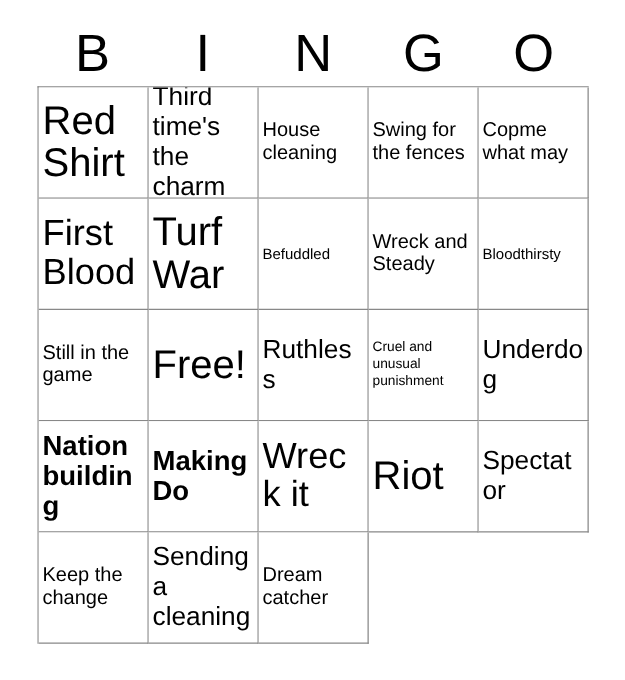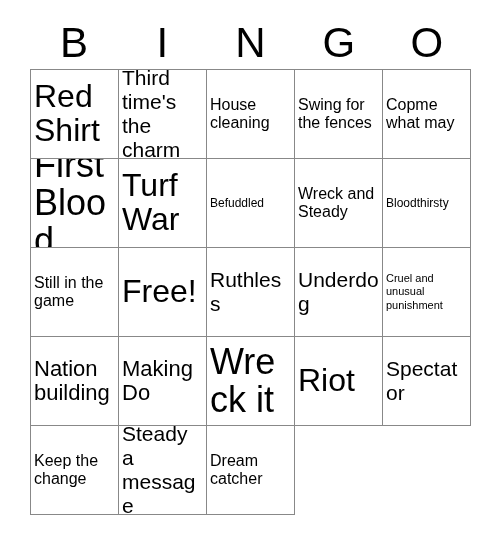--- a/index.html
+++ b/index.html
@@ -76,22 +76,22 @@
     width: 100%;
     line-height: 1.08;
     font-weight: 400;
     color: #000000;
     word-wrap: break-word;
     font-family: "Liberation Sans", sans-serif;
   }
 
   
   .fs-xxl .cell-text { font-size: 32px; line-height: 1.05; }
-  .fs-xl  .cell-text { font-size: 36px; line-height: 1.06; }
-  .fs-lg  .cell-text { font-size: 22px; line-height: 1.10; }
+  .fs-xl  .cell-text { font-size: 29px; line-height: 1.06; }
+  .fs-lg  .cell-text { font-size: 22px; line-height: 1.10; font-weight: bold; }
   .fs-md  .cell-text { font-size: 16px; line-height: 1.12; }
   .fs-sm  .cell-text { font-size: 21px; line-height: 1.14; }
   .fs-xs  .cell-text { font-size: 12px; line-height: 1.18; }
   .fs-xxs .cell-text { font-size: 11px; line-height: 1.20; }
 </style>
 </head>
 <body>
 
 <div id="bingo-card">
 
@@ -136,45 +136,45 @@
       </div>
       <div class="cell fs-md">
         <span class="cell-text">Still in the game</span>
       </div>
       <div class="cell fs-xxl">
         <span class="cell-text">Free!</span>
       </div>
       <div class="cell fs-sm">
         <span class="cell-text">Ruthless</span>
       </div>
+      <div class="cell fs-xxs">
+        <span class="cell-text">Cruel and unusual punishment</span>
+      </div>
       <div class="cell fs-sm">
         <span class="cell-text">Underdog</span>
-      </div>
-      <div class="cell fs-xxs">
-        <span class="cell-text">Cruel and unusual punishment</span>
       </div>
       <div class="cell fs-lg">
         <span class="cell-text">Nation building</span>
       </div>
       <div class="cell fs-lg">
         <span class="cell-text">Making Do</span>
       </div>
       <div class="cell fs-xl">
         <span class="cell-text">Wreck it</span>
       </div>
       <div class="cell fs-xxl">
         <span class="cell-text">Riot</span>
       </div>
       <div class="cell fs-sm">
         <span class="cell-text">Spectator</span>
       </div>
       <div class="cell fs-md">
         <span class="cell-text">Keep the change</span>
       </div>
       <div class="cell fs-sm">
-        <span class="cell-text">Steady a message</span>
+        <span class="cell-text">Sending a cleaning</span>
       </div>
       <div class="cell fs-md">
         <span class="cell-text">Dream catcher</span>
       </div>
     </div>
 
 </div>
 
 </body></html>

